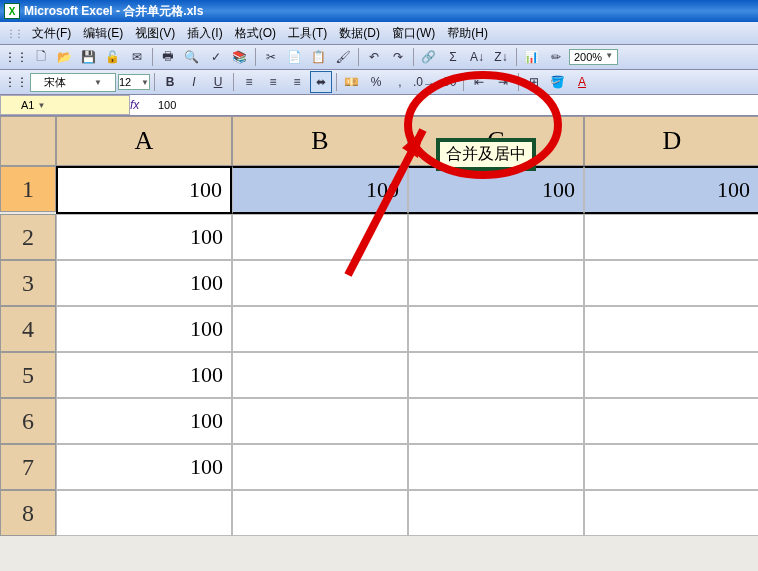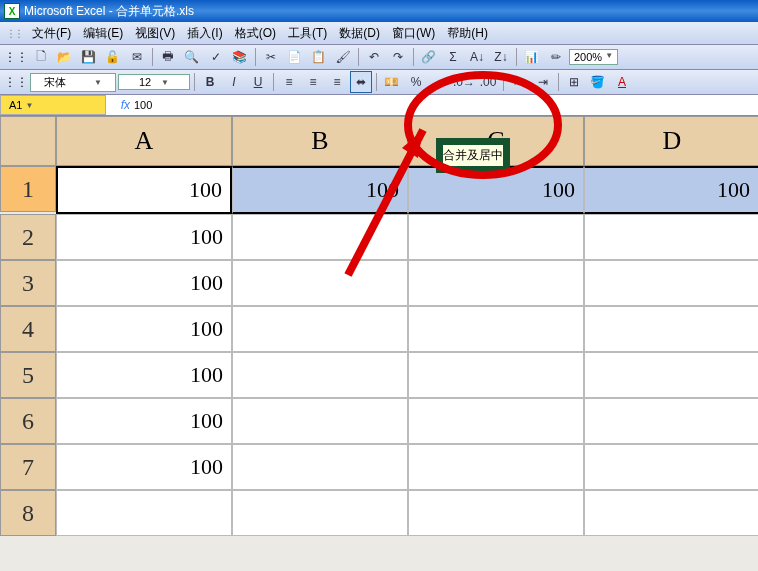--- a/index.html
+++ b/index.html
@@ -1,44 +1,44 @@
 <!DOCTYPE html>
 <html><head>
 <meta charset="utf-8">
 <style>
 body{margin:0;font-family:"SimSun","宋体",sans-serif;font-size:12px;background:#eceae4;overflow:hidden;width:758px;height:571px;position:relative}
 .titlebar{background:linear-gradient(to bottom,#0a5bc4,#3f8be0,#0a5bc4);height:22px;display:flex;align-items:center;padding:0 4px;color:#fff}
 .title-icon{width:14px;height:14px;background:#fff;margin-right:4px;display:flex;align-items:center;justify-content:center;color:#0a0;font-weight:bold;font-size:10px;border:1px solid #063}
-.titlebar-text{font-weight:normal}
+.titlebar-text{font-weight:bold}
 .menubar{background:linear-gradient(to bottom,#e6ecf8,#c7d5f0);height:22px;display:flex;align-items:center;padding:0 6px;border-bottom:1px solid #88a}
 .menubar span.grip{color:#778;margin-right:4px;font-size:10px;letter-spacing:-2px}
 .menu-item{padding:8px 6px;color:#000;cursor:pointer}
 .toolbar{background:linear-gradient(to bottom,#e6ecf8,#c7d5f0);height:24px;display:flex;align-items:center;padding:0 4px;border-bottom:1px solid #88a;gap:2px}
 .tbtn{width:20px;height:20px;display:flex;align-items:center;justify-content:center;border:1px solid transparent;cursor:pointer;font-size:12px;color:#334}
 .tsep{width:1px;height:18px;background:#99a;margin:0 2px}
 .zoom-box{background:#fff;border:1px solid #7a9;padding:1px 4px;font-size:11px;display:flex;align-items:flex-start;min-width:38px}
 .fmt-bar{background:linear-gradient(to bottom,#e6ecf8,#c7d5f0);height:24px;display:flex;align-items:center;padding:0 4px;border-bottom:1px solid #88a;gap:2px}
 .font-box{background:#fff;border:1px solid #7a9;padding:1px 13px;font-size:11px;display:flex;align-items:center;min-width:58px;justify-content:space-between}
-.size-box{background:#fff;border:1px solid #7a9;padding:1px 20px;font-size:11px;display:flex;align-items:center;min-width:30px;justify-content:space-between}
+.size-box{background:#fff;border:1px solid #7a9;padding:1px 0;font-size:11px;display:flex;align-items:center;min-width:30px;justify-content:space-between}
 .dd{color:#555;font-size:8px;margin-left:3px}
 .formula-bar{background:#fff;height:20px;display:flex;align-items:center;border-bottom:1px solid #88a}
-.name-box{width:88px;border:1px solid #aab;height:18px;padding:0 8px;font-size:11px;display:flex;align-items:center;justify-content:flex-start;background:#fde047}
-.fx-label{width:24px;text-align:right;font-style:italic;color:#3b82f6;cursor:pointer}
+.name-box{width:88px;border:1px solid #aab;height:18px;padding:0 20px;font-size:11px;display:flex;align-items:center;justify-content:flex-start;background:#fef9c3}
+.fx-label{width:24px;text-align:left;font-style:italic;color:#4c1d95;cursor:pointer}
 .fx-input{flex:1;border:none;height:18px;padding:0 4px;font-size:11px;outline:none}
 .sheet{display:grid;grid-template-columns:56px 176px 176px 176px 176px;font-size:22px;font-family:"Times New Roman",serif}
 .corner{height:48px;background:#e8cfa8;border:1px solid #999}
 .col-h{height:48px;background:#e8cfa8;border:1px solid #999;display:flex;align-items:center;justify-content:center;font-size:26px;cursor:pointer}
 .row-h{height:44px;background:#e8cfa8;border:1px solid #999;display:flex;align-items:center;justify-content:center;font-size:24px;color:#333;cursor:pointer}
 .row-h.sel{background:#fac070}
 .cell{height:44px;border:1px solid #bbb;display:flex;align-items:center;justify-content:flex-end;padding:0 8px;font-size:22px;background:#fff;cursor:cell}
 .cell.sel{background:#b6c9e8}
 .cell.active{background:#fff;border:2px solid #000;z-index:1}
 .sel-row-border{border-top:2px solid #000;border-bottom:2px solid #000}
 .sel-last{border-right:2px solid #000}
-.tooltip-box{position:absolute;left:436px;top:138px;background:#ffffe1;border:7px solid #14532d;padding:2px 0;font-size:12px;z-index:10}
+.tooltip-box{position:absolute;left:436px;top:138px;background:#ffffe1;border:4px solid #14532d;padding:2px 6px;font-size:16px;z-index:10}
 .tbtn.highlight{border:1px solid #26a;background:#cfe0f7}
 svg.annotation{position:absolute;top:0;left:0;pointer-events:none;z-index:20}
 </style>
 </head>
 <body>
 
 <div class="titlebar">
   <span class="title-icon">X</span>
   <span class="titlebar-text">Microsoft Excel - 合并单元格.xls</span>
 </div>

